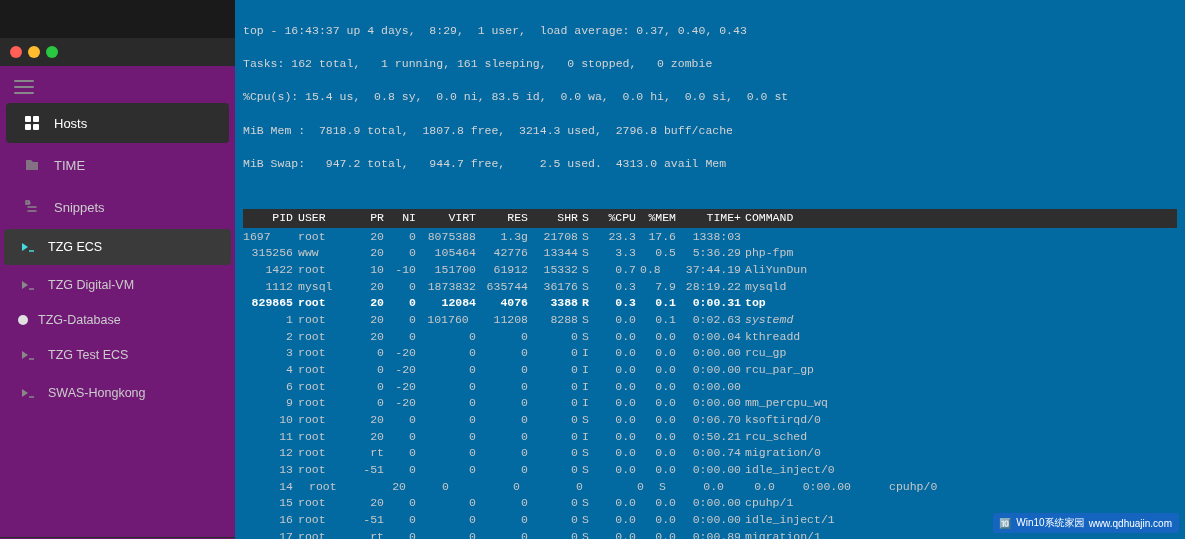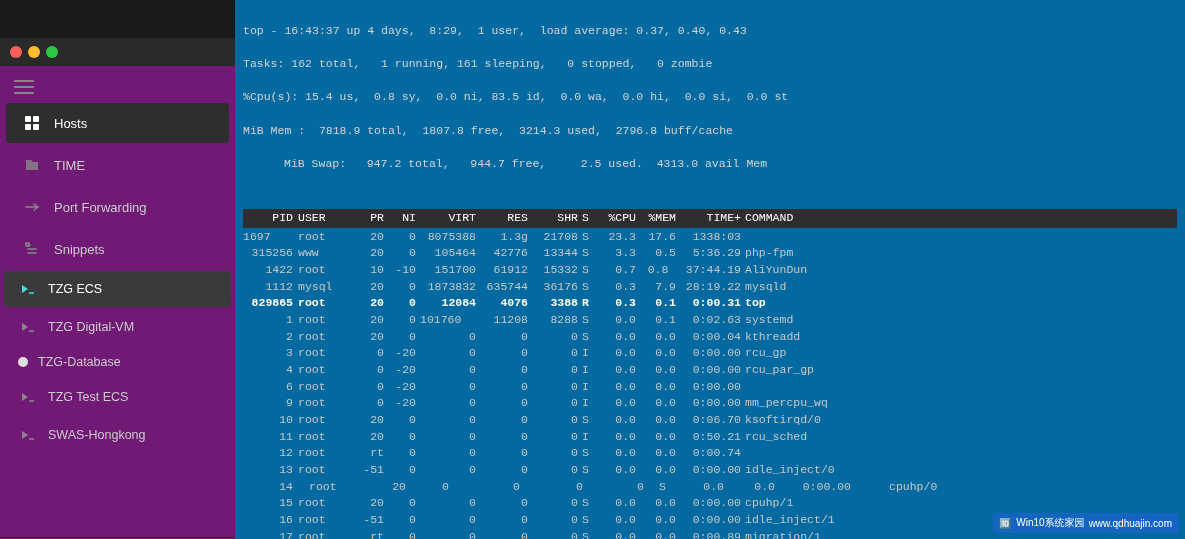--- a/index.html
+++ b/index.html
@@ -189,28 +189,20 @@
 
   <div class="sidebar-item">
     <span class="icon">
       <svg width="16" height="16" viewBox="0 0 16 16" fill="currentColor">
         <path d="M2 3h5l2 2h5v8H2V3z" opacity="0.8"></path>
       </svg>
     </span>
     <span>TIME</span>
   </div>
 
-  <div class="sidebar-item">
-    <span class="icon">
-      <svg width="16" height="16" viewBox="0 0 16 16" fill="currentColor">
-        <path d="M2 8h12M10 5l4 3-4 3" stroke="currentColor" stroke-width="1.5" fill="none" stroke-linecap="round"></path>
-      </svg>
-    </span>
-    <span>Port Forwarding</span>
-  </div>
 
   <div class="sidebar-item">
     <span class="icon">
       <svg width="16" height="16" viewBox="0 0 16 16" fill="none" stroke="currentColor" stroke-width="1.5">
         <path d="M4 4h2M4 8h8M4 12h8" stroke-linecap="round"></path>
         <path d="M2 2h3v3H2z"></path>
       </svg>
     </span>
     <span>Snippets</span>
   </div>
@@ -279,21 +271,21 @@
       </span>
     </div>
   </div>
 </div>
 
 <div class="terminal">
 <div style="color:#d4d4d4;">top - 16:43:37 up 4 days,  8:29,  1 user,  load average: 0.37, 0.40, 0.43</div>
 <div style="color:#d4d4d4;">Tasks: 162 total,   1 running, 161 sleeping,   0 stopped,   0 zombie</div>
 <div style="color:#d4d4d4;">%Cpu(s): 15.4 us,  0.8 sy,  0.0 ni, 83.5 id,  0.0 wa,  0.0 hi,  0.0 si,  0.0 st</div>
 <div style="color:#d4d4d4;">MiB Mem :  7818.9 total,  1807.8 free,  3214.3 used,  2796.8 buff/cache</div>
-<div style="color:#d4d4d4;margin-bottom:3px;margin-left:41px;">MiB Swap:   947.2 total,   944.7 free,     2.5 used.  4313.0 avail Mem</div>
+<div style="color:#d4d4d4;margin-bottom:3px;">MiB Swap:   947.2 total,   944.7 free,     2.5 used.  4313.0 avail Mem</div>
 
 <div id="process-table"><div style="display:flex;color:#fff;background:#2e2e2e;padding:1px 0;margin-bottom:1px;">
   <span style="width:55px;text-align:right;padding-right:5px;">PID</span>
   <span style="width:62px;">USER</span>
   <span style="width:28px;text-align:right;padding-right:4px;">PR</span>
   <span style="width:32px;text-align:right;padding-right:4px;">NI</span>
   <span style="width:60px;text-align:right;padding-right:4px;">VIRT</span>
   <span style="width:52px;text-align:right;padding-right:4px;">RES</span>
   <span style="width:50px;text-align:right;padding-right:4px;">SHR</span>
   <span style="width:18px;">S</span>
@@ -329,21 +321,21 @@
   </div><div style="display: flex; color: rgb(200, 200, 200);">
     <span style="width:55px;text-align:right;padding-right:5px;">1422</span>
     <span style="width:62px;">root</span>
     <span style="width:28px;text-align:right;padding-right:4px;">10</span>
     <span style="width:32px;text-align:right;padding-right:4px;">-10</span>
     <span style="width:60px;text-align:right;padding-right:4px;">151700</span>
     <span style="width:52px;text-align:right;padding-right:4px;">61912</span>
     <span style="width:50px;text-align:right;padding-right:4px;">15332</span>
     <span style="width:18px;">S</span>
     <span style="width:40px;text-align:right;padding-right:4px;">0.7</span>
-    <span style="width:40px;text-align:center;padding-right:4px;">0.8</span>
+    <span style="width:40px;text-align:left;padding-right:4px;">0.8</span>
     <span style="width:65px;text-align:right;padding-right:4px;">37:44.19</span>
     <span style="flex:1;">AliYunDun</span>
   </div><div style="display: flex; color: rgb(200, 200, 200);">
     <span style="width:55px;text-align:right;padding-right:5px;">1112</span>
     <span style="width:62px;">mysql</span>
     <span style="width:28px;text-align:right;padding-right:4px;">20</span>
     <span style="width:32px;text-align:right;padding-right:4px;">0</span>
     <span style="width:60px;text-align:right;padding-right:4px;">1873832</span>
     <span style="width:52px;text-align:right;padding-right:4px;">635744</span>
     <span style="width:50px;text-align:right;padding-right:4px;">36176</span>
@@ -363,28 +355,28 @@
     <span style="width:18px;">R</span>
     <span style="width:40px;text-align:right;padding-right:4px;">0.3</span>
     <span style="width:40px;text-align:right;padding-right:4px;">0.1</span>
     <span style="width:65px;text-align:right;padding-right:4px;">0:00.31</span>
     <span style="flex:1;">top</span>
   </div><div style="display: flex; color: rgb(200, 200, 200);">
     <span style="width:55px;text-align:right;padding-right:5px;">1</span>
     <span style="width:62px;">root</span>
     <span style="width:28px;text-align:right;padding-right:4px;">20</span>
     <span style="width:32px;text-align:right;padding-right:4px;">0</span>
-    <span style="width:60px;text-align:left;padding-right:4px;">101760</span>
+    <span style="width:60px;text-align:center;padding-right:4px;">101760</span>
     <span style="width:52px;text-align:right;padding-right:4px;">11208</span>
     <span style="width:50px;text-align:right;padding-right:4px;">8288</span>
     <span style="width:18px;">S</span>
     <span style="width:40px;text-align:right;padding-right:4px;">0.0</span>
     <span style="width:40px;text-align:right;padding-right:4px;">0.1</span>
     <span style="width:65px;text-align:right;padding-right:4px;">0:02.63</span>
-    <span style="flex:1;">systemd</span>
+    <span style="flex:1;font-style:italic;">systemd</span>
   </div><div style="display: flex; color: rgb(200, 200, 200);">
     <span style="width:55px;text-align:right;padding-right:5px;">2</span>
     <span style="width:62px;">root</span>
     <span style="width:28px;text-align:right;padding-right:4px;">20</span>
     <span style="width:32px;text-align:right;padding-right:4px;">0</span>
     <span style="width:60px;text-align:right;padding-right:4px;">0</span>
     <span style="width:52px;text-align:right;padding-right:4px;">0</span>
     <span style="width:50px;text-align:right;padding-right:4px;">0</span>
     <span style="width:18px;">S</span>
     <span style="width:40px;text-align:right;padding-right:4px;">0.0</span>
@@ -473,20 +465,21 @@
     <span style="width:62px;">root</span>
     <span style="width:28px;text-align:right;padding-right:4px;">rt</span>
     <span style="width:32px;text-align:right;padding-right:4px;">0</span>
     <span style="width:60px;text-align:right;padding-right:4px;">0</span>
     <span style="width:52px;text-align:right;padding-right:4px;">0</span>
     <span style="width:50px;text-align:right;padding-right:4px;">0</span>
     <span style="width:18px;">S</span>
     <span style="width:40px;text-align:right;padding-right:4px;">0.0</span>
     <span style="width:40px;text-align:right;padding-right:4px;">0.0</span>
     <span style="width:65px;text-align:right;padding-right:4px;">0:00.74</span>
+    <span style="flex:1;">migration/0</span>
   </div><div style="display: flex; color: rgb(200, 200, 200);">
     <span style="width:55px;text-align:right;padding-right:5px;">13</span>
     <span style="width:62px;">root</span>
     <span style="width:28px;text-align:right;padding-right:4px;">-51</span>
     <span style="width:32px;text-align:right;padding-right:4px;">0</span>
     <span style="width:60px;text-align:right;padding-right:4px;">0</span>
     <span style="width:52px;text-align:right;padding-right:4px;">0</span>
     <span style="width:50px;text-align:right;padding-right:4px;">0</span>
     <span style="width:18px;">S</span>
     <span style="width:40px;text-align:right;padding-right:4px;">0.0</span>

